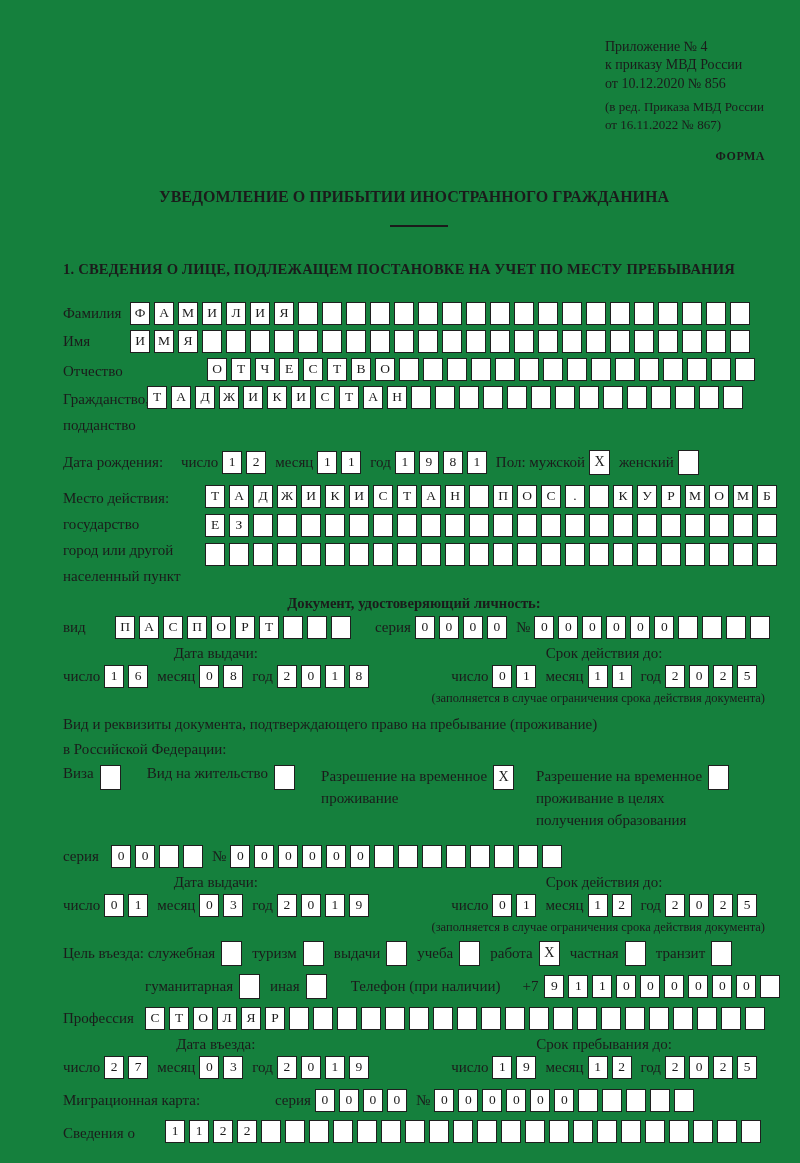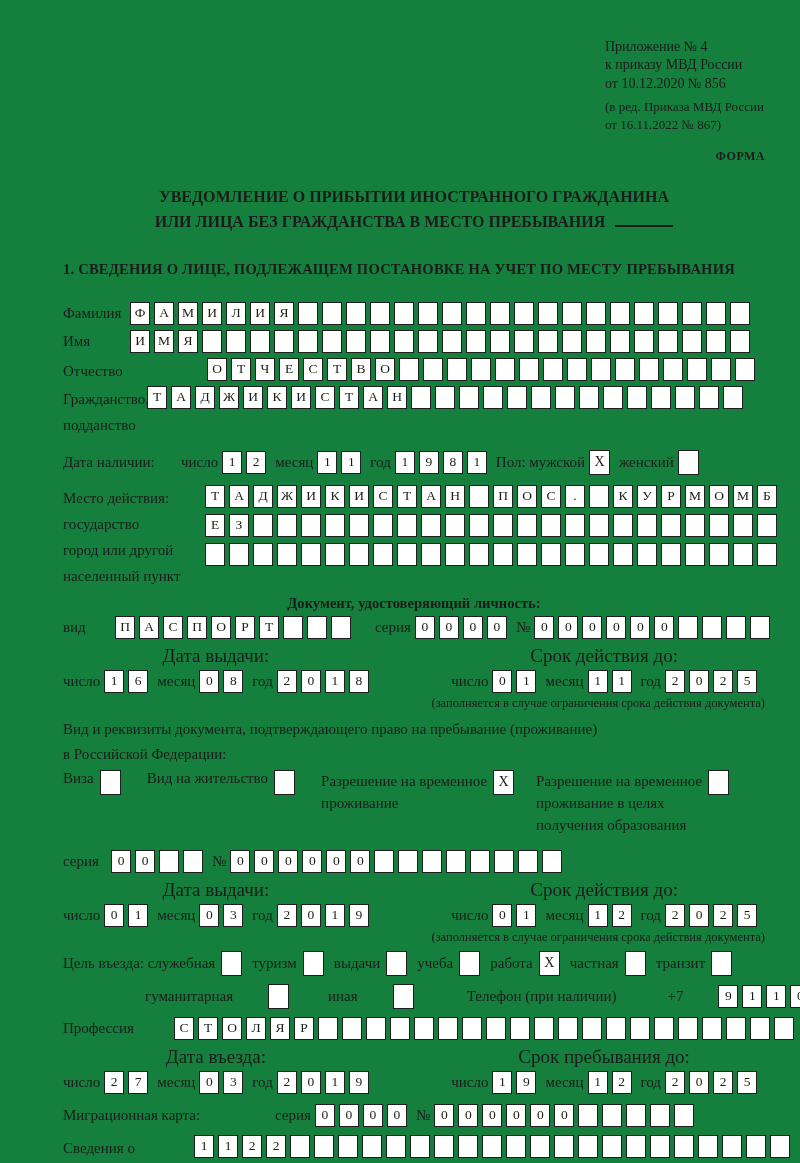--- a/index.html
+++ b/index.html
@@ -38,31 +38,31 @@
   }
   .cbx .cell{flex:0 0 21px;width:21px;height:25px;font-size:14px;}
   .bcol{display:flex;flex-direction:column;gap:6px;}
   
   .dlbl{font-size:15px;margin:0 4px 0 9px;flex:0 0 auto;}
   .dlbl.first{margin-left:0;}
   
   .dates{display:flex;margin-top:6px;}
   .dg{flex:0 0 auto;}
   .dg.rt{margin-left:auto;margin-right:8px;}
-  .dhead{font-size:19px;text-align:center;margin-bottom:3px;}
+  .dhead{font-size:15px;text-align:center;margin-bottom:3px;}
   .drow{display:flex;align-items:center;}
   .note-right{font-size:12.5px;text-align:right;margin-top:3px;margin-right:0;}
   .plain{font-size:15px;line-height:1.7;}
   
   .optlbl{font-size:15px;flex:0 0 auto;margin-right:6px;}
   .optlbl.center{}
   .optlbl .lline{line-height:22px;}
   .ml28{margin-left:26px;} .ml22{margin-left:22px;} .ml10{margin-left:10px;}
   .mt2{margin-top:2px;} .mt4{margin-top:4px;} .mt5{margin-top:5px;} .mt6{margin-top:6px;}
-  .mt8{margin-top:8px;gap:29px;} .mt10{margin-top:10px;} .mt12{margin-top:12px;} .mt14{margin-top:14px;} .mt24{margin-top:24px;}
+  .mt8{margin-top:8px;} .mt10{margin-top:10px;} .mt12{margin-top:12px;} .mt14{margin-top:14px;} .mt24{margin-top:24px;}
   .doc-head{font-weight:bold;font-size:14.6px;text-align:center;margin-top:6px;}
 </style>
 </head>
 <body>
 
 <div class="page">
 
   <div class="hdr">
     <div>Приложение № 4</div>
     <div>к приказу МВД России</div>
@@ -71,21 +71,21 @@
       <div>(в ред. Приказа МВД России</div>
       <div>от 16.11.2022 № 867)</div>
     </div>
   </div>
 
   <div class="forma">ФОРМА</div>
 
   <div class="title">
     <div>УВЕДОМЛЕНИЕ О ПРИБЫТИИ ИНОСТРАННОГО ГРАЖДАНИНА</div>
     <div>
-      <span>ИЛИ ЛИЦА БЕЗ ГРАЖДАНСТВА В МЕСТО ПРЕБЫВАНИЯ</span><span class="blank"></span>
+      <span class="blank"></span>
     </div>
   </div>
 
   <div class="sec">1. СВЕДЕНИЯ О ЛИЦЕ, ПОДЛЕЖАЩЕМ ПОСТАНОВКЕ НА УЧЕТ ПО МЕСТУ ПРЕБЫВАНИЯ</div>
 
   <div class="frow mt24">
     <span class="lbl w67">Фамилия</span>
     <span class="boxes">
         <span class="cell">Ф</span>
         <span class="cell">А</span>
@@ -207,21 +207,21 @@
         <span class="cell"></span>
         <span class="cell"></span>
         <span class="cell"></span>
         <span class="cell"></span>
         <span class="cell"></span>
         <span class="cell"></span>
       </span>
   </div>
 
   <div class="frow mt12">
-    <span class="lbl" style="width:118px;">Дата наличии:</span>
+    <span class="lbl" style="width:118px;">Дата рождения:</span>
     <span class="dlbl first">число</span>
     <span class="boxes">
         <span class="cell">1</span>
         <span class="cell">2</span>
       </span>
     <span class="dlbl">месяц</span>
     <span class="boxes">
         <span class="cell">1</span>
         <span class="cell">1</span>
       </span>

